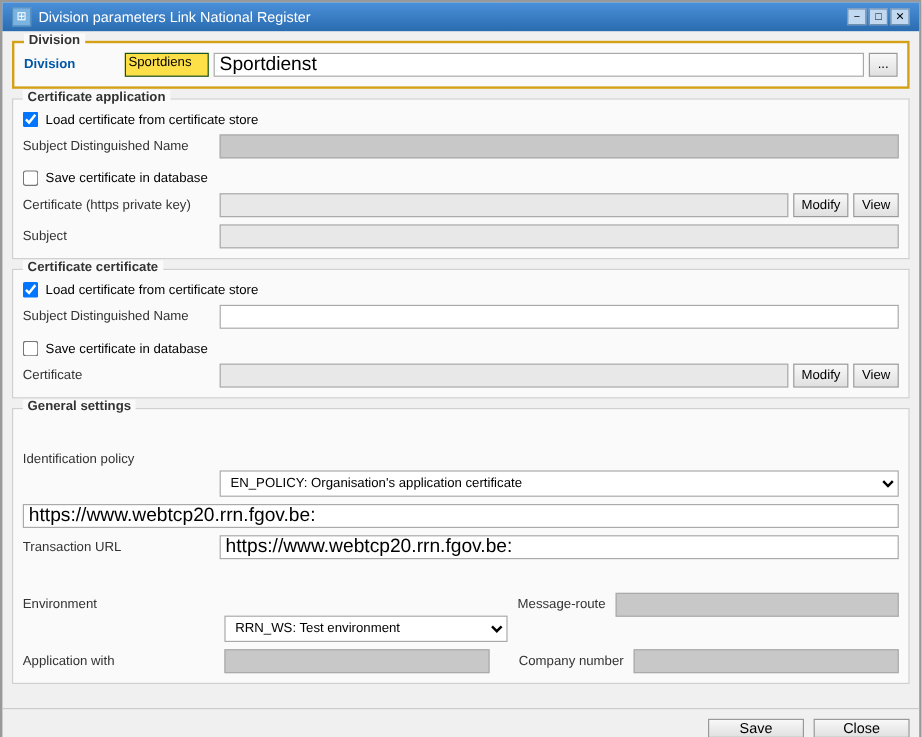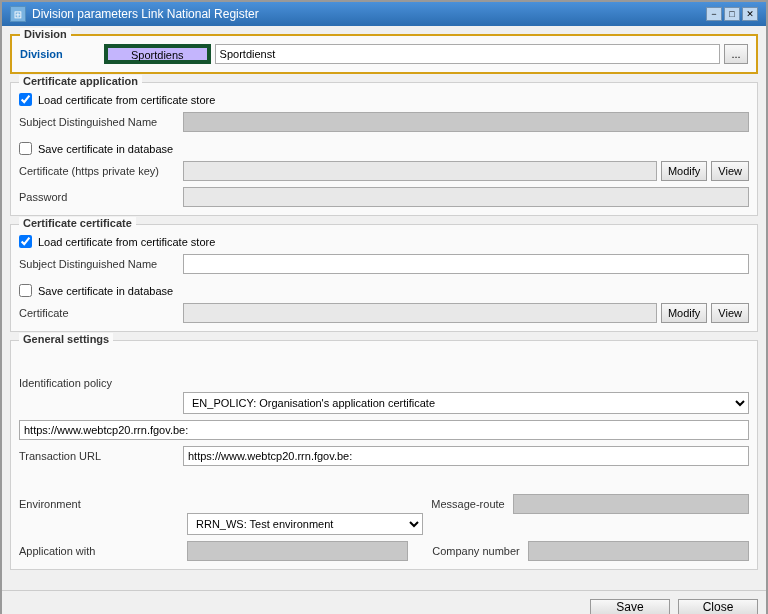--- a/index.html
+++ b/index.html
@@ -99,21 +99,21 @@
     .form-label.blue {
       color: #0057a8;
       font-weight: 600;
       min-width: 80px;
     }
     input[type="text"] {
       height: 20px;
       border: 1px solid #aaa;
       background: #fff;
       padding: 1px 4px;
-      font-size: 11px;
+      font-size: 16px;
       flex: 1;
     }
     input[type="text"]:disabled {
       background: #e8e8e8;
       color: #888;
     }
     input[type="text"].division-name {
       background: #fff;
       border: 1px solid #aaa;
       flex: 1;
@@ -138,24 +138,24 @@
       width: 13px;
       height: 13px;
     }
     .division-row {
       display: flex;
       align-items: center;
       gap: 4px;
       margin-top: 4px;
     }
     .division-value {
-      background: #c4b5fd;
-      border: 4px solid #14532d;
+      background: #fde047;
+      border: 1px solid #14532d;
       height: 20px;
-      padding: 1px 23px;
+      padding: 1px 2px;
       font-size: 11px;
       min-width: 70px;
       color: #000;
     }
     select {
       height: 22px;
       border: 1px solid #aaa;
       background: #fff;
       padding: 1px 4px;
       font-size: 11px;
@@ -253,21 +253,21 @@
         <input type="checkbox" style="">
         <span>Save certificate in database</span>
       </div>
       <div class="form-row">
         <span class="form-label">Certificate (https private key)</span>
         <input type="text" disabled="" style="flex: 1 1 0%; background: rgb(232, 232, 232);">
         <button class="btn-small">Modify</button>
         <button class="btn-small">View</button>
       </div>
       <div class="form-row">
-        <span class="form-label">Password</span>
+        <span class="form-label">Subject</span>
         <input type="text" disabled="" style="width: 180px; background: rgb(232, 232, 232);">
       </div>
     </div>
 
     <div class="group-box">
       <span class="group-label">Certificate certificate</span>
       <div class="checkbox-row">
         <input type="checkbox" checked="" style="">
         <span>Load certificate from certificate store</span>
       </div>

